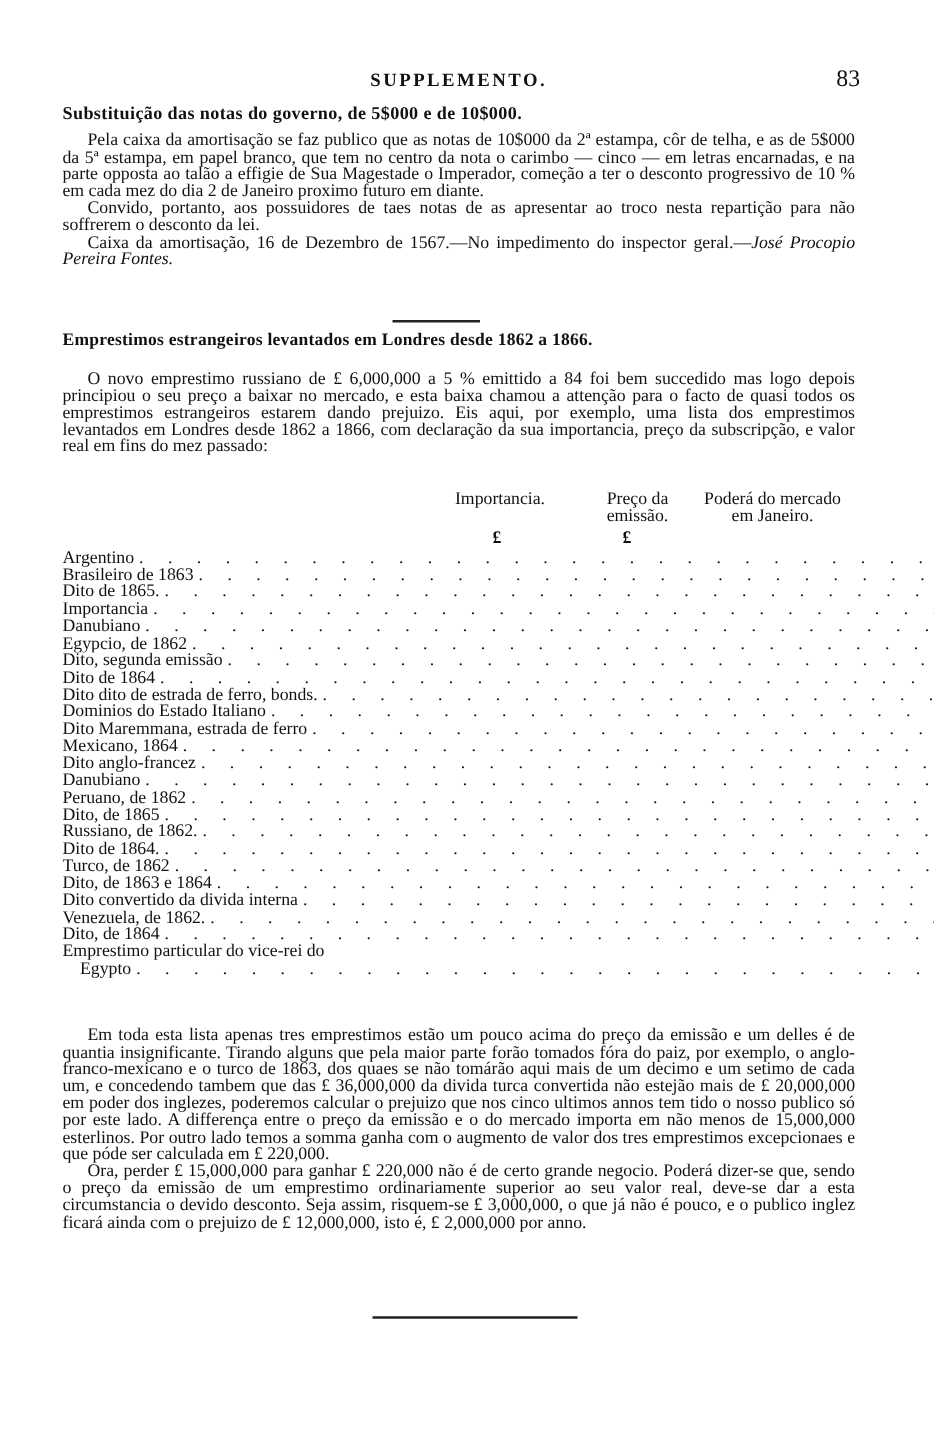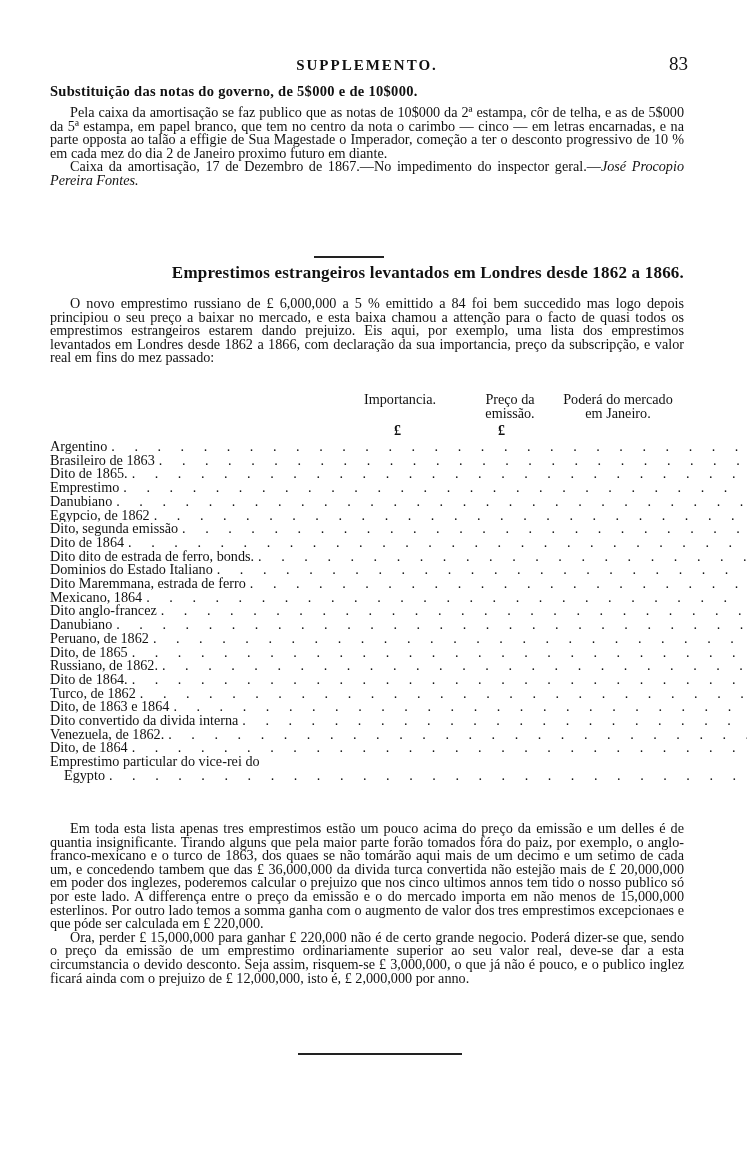--- a/index.html
+++ b/index.html
@@ -19,22 +19,22 @@
     position: absolute; top: 85px; left: 0; width: 634px; text-align: left;
     font-weight: bold; font-size: 14.5px; letter-spacing: 0.3px;
   }
   .block { position: absolute; left: 0; width: 634px; text-align: justify; }
   .block p { margin: 0; text-indent: 20px; text-align: justify; }
   .sig { font-style: italic; }
   .rule {
     position: absolute; height: 2px; background: #222;
   }
   .h2 {
-    position: absolute; top: 266px; left: 0; width: 634px; text-align: right;
-    font-weight: bold; font-size: 17px; letter-spacing: 0.2px;
+    position: absolute; top: 266px; left: 0; width: 634px; text-align: left;
+    font-weight: bold; font-size: 14px; letter-spacing: 0.2px;
   }
   .colhead { position: absolute; text-align: center; line-height: 14px; }
   .pound { position: absolute; font-weight: bold; }
   table.loans {
     position: absolute; left: 0; top: 440px; border-collapse: collapse;
     width: 634px; font-size: 14.2px;
   }
   table.loans td { padding: 0; height: 13.7px; line-height: 13.7px; white-space: nowrap; vertical-align: bottom; }
   td.name { width: 302px; overflow: hidden; }
   .leader {
@@ -49,21 +49,22 @@
 
   <div class="header">
     <div class="running-title">SUPPLEMENTO.</div>
     <div class="page-number">83</div>
   </div>
 
   <div class="h1">Substituição das notas do governo, de 5$000 e de 10$000.</div>
 
   <div class="block" style="top:106px;">
     <p>Pela caixa da amortisação se faz publico que as notas de 10$000 da 2ª estampa, côr de telha, e as de 5$000 da 5ª estampa, em papel branco, que tem no centro da nota o carimbo — cinco — em letras encarnadas, e na parte opposta ao talão a effigie de Sua Magestade o Imperador, começão a ter o desconto progressivo de 10 % em cada mez do dia 2 de Janeiro proximo futuro em diante.</p>
-    <p><span>Caixa da amortisação, 17 de Dezembro de 1867.—No impedimento do inspector geral.—</span><span class="sig">José Procopio Pereira Fontes.</span></p>
+    <p>Convido, portanto, aos possuidores de taes notas de as apresentar ao troco nesta repartição para não soffrerem o desconto da lei.</p>
+    <p><span>Caixa da amortisação, 16 de Dezembro de 1567.—No impedimento do inspector geral.—</span><span class="sig">José Procopio Pereira Fontes.</span></p>
   </div>
 
   <div class="rule" style="top:256px; left:264px; width:70px;"></div>
 
   <div class="h2">Emprestimos estrangeiros levantados em Londres desde 1862 a 1866.</div>
 
   <div class="block" style="top:297px;">
     <p>O novo emprestimo russiano de £ 6,000,000 a 5 % emittido a 84 foi bem succedido mas logo depois principiou o seu preço a baixar no mercado, e esta baixa chamou a attenção para o facto de quasi todos os emprestimos estrangeiros estarem dando prejuizo. Eis aqui, por exemplo, uma lista dos emprestimos levantados em Londres desde 1862 a 1866, com declaração da sua importancia, preço da subscripção, e valor real em fins do mez passado:</p>
   </div>
 
@@ -103,21 +104,21 @@
           <td class="name">
             <div class="leader">
               <span>Dito de 1865.</span>
               <span class="fill"> . . . . . . . . . . . . . . . . . . . . . . . . . . . .</span>
             </div>
           </td>
         </tr>
         <tr>
           <td class="name">
             <div class="leader">
-              <span>Emprestimo</span>
+              <span>Importancia</span>
               <span class="fill"> . . . . . . . . . . . . . . . . . . . . . . . . . . . .</span>
             </div>
           </td>
         </tr>
         <tr>
           <td class="name">
             <div class="leader">
               <span>Danubiano</span>
               <span class="fill"> . . . . . . . . . . . . . . . . . . . . . . . . . . . .</span>
             </div>

